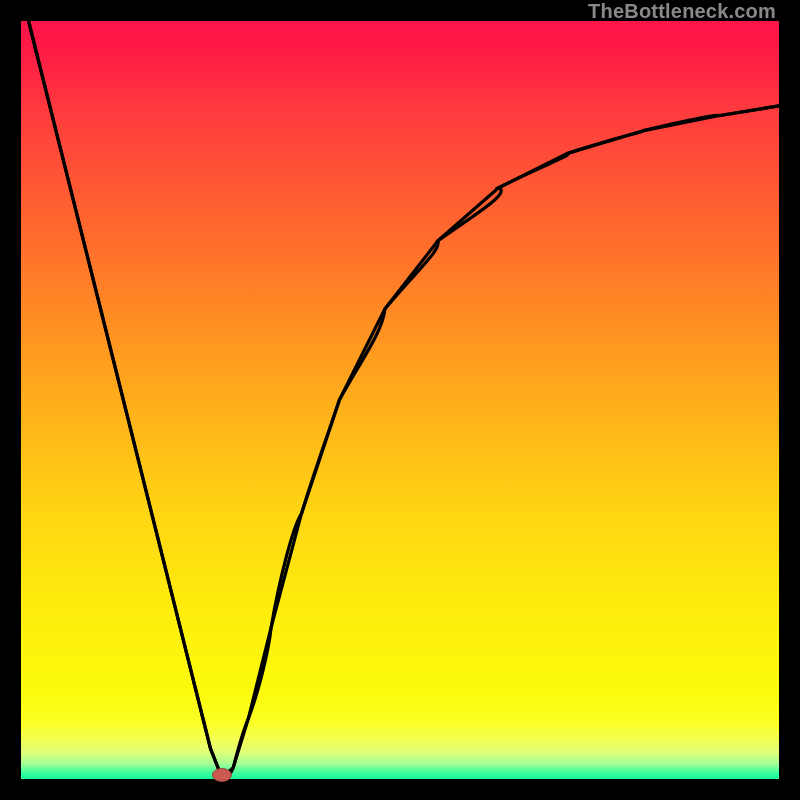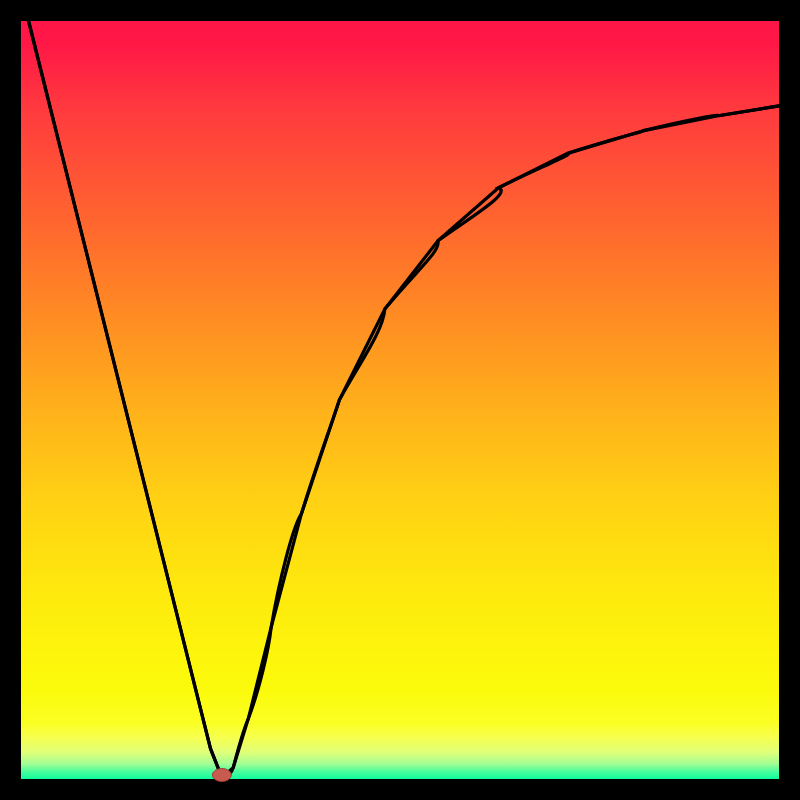--- a/index.html
+++ b/index.html
@@ -109,13 +109,14 @@
             363.84,288.04
             416.9,219.82
             477.54,166.76
             545.76,132.65
             621.56,109.91
             697.36,94.75
             758,84.896" fill="none" stroke="#000" stroke-width="3.2" stroke-linejoin="round" stroke-linecap="round"></polyline>
     <ellipse cx="200.87" cy="754" rx="9.5" ry="6.5" stroke-width="1" fill="#c85a4f" stroke="#9d3f36"></ellipse>
   </svg>
 
+  <div class="watermark">TheBottleneck.com</div>
 </div>
 
 </body></html>

